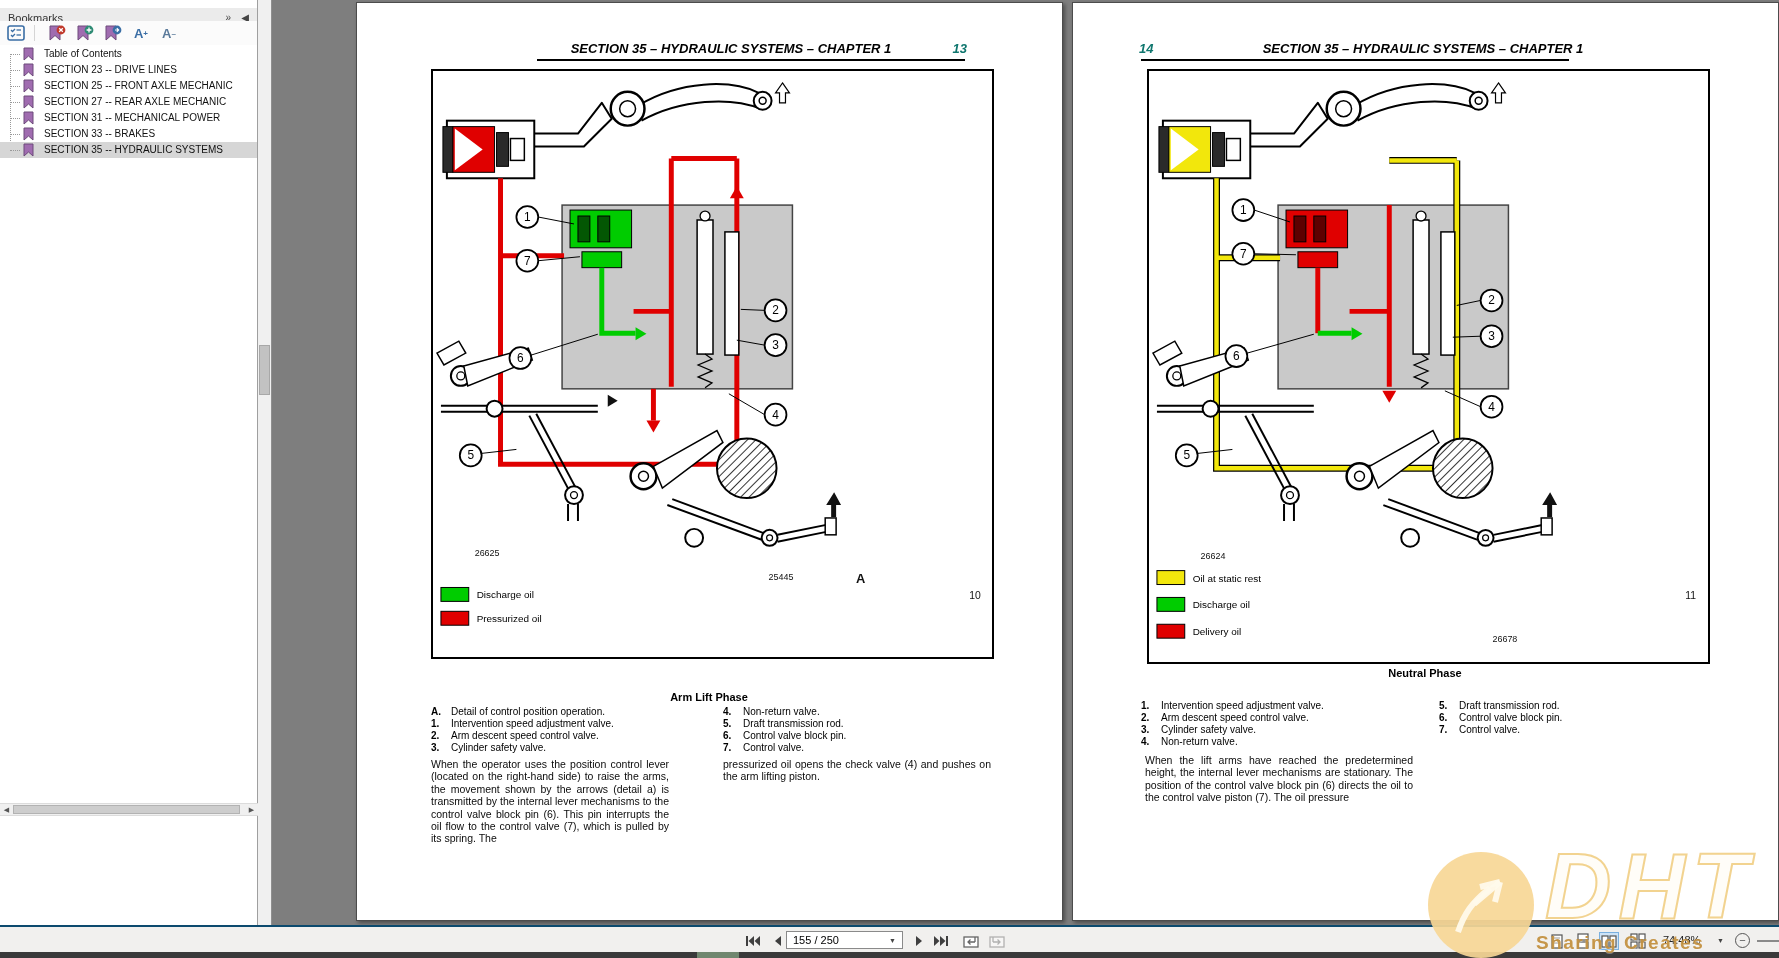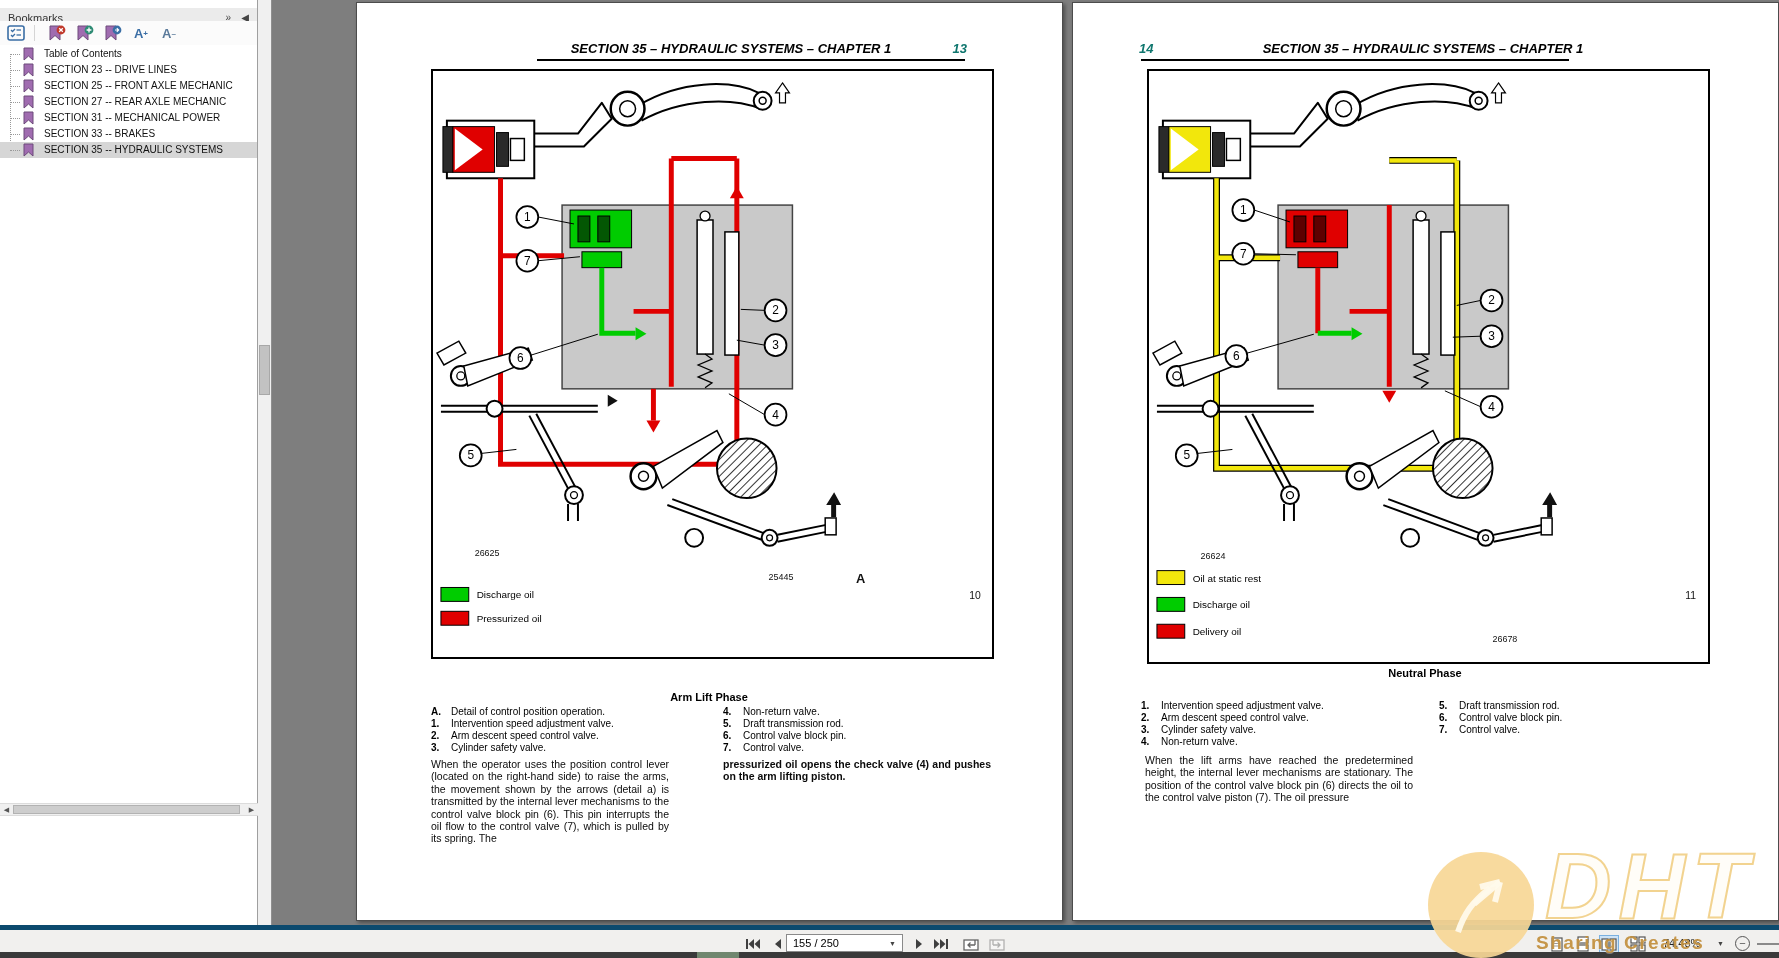--- a/index.html
+++ b/index.html
@@ -38,24 +38,24 @@
   .page14{left:800px;}
   .p-title{position:absolute;top:38px;font-style:italic;font-weight:bold;font-size:13px;color:#000;text-align:center;}
   .p-num{position:absolute;top:38px;font-style:italic;font-weight:bold;font-size:13px;color:#0f766e;}
   .p-rule{position:absolute;top:56px;height:2px;background:#000;}
   .fig{position:absolute;left:74px;top:66px;width:563px;border:2px solid #000;background:#fff;}
   .fig svg{display:block;}
   .sec-title{position:absolute;left:102px;width:500px;text-align:center;font-weight:bold;font-size:11px;}
   .li-row{position:absolute;font-size:10px;line-height:12px;white-space:nowrap;}
   .li-row .num{display:inline-block;width:20px;font-weight:bold;}
   .para{position:absolute;font-size:10.5px;line-height:12.4px;text-align:justify;color:#0b0b0b;}
-  .para p{margin:0 0 7px 0;font-weight:bold;}
+  .para p{margin:0 0 7px 0;}
 
   
-  .btoolbar{position:absolute;left:0;top:925px;width:1779px;height:27px;background:#f1f0ee;border-top:5px solid #0c4a6e;}
+  .btoolbar{position:absolute;left:0;top:925px;width:1779px;height:27px;background:#f1f0ee;border-top:2px solid #0c4a6e;}
   .btoolbar .nbtn{position:absolute;top:4px;width:22px;height:19px;display:flex;align-items:center;justify-content:center;}
   .pg-input{position:absolute;left:786px;top:4px;width:117px;height:18px;border:1px solid #8a8a8a;background:#fff;
             font-size:11px;font-family:"Liberation Sans",sans-serif;padding:0 16px 0 6px;}
   .pg-caret{position:absolute;left:889px;top:10px;font-size:7px;color:#444;}
   .lay-ic{position:absolute;top:5px;width:20px;height:18px;display:flex;align-items:center;justify-content:center;}
   .lay-ic.sel{background:#cde3f7;border:1px solid #7ab0e0;}
   .zoomtxt{position:absolute;left:1663px;top:7px;font-size:11px;color:#222;}
   .zcaret{position:absolute;left:1717px;top:10px;font-size:7px;color:#444;}
   .minus{position:absolute;left:1735px;top:6px;width:15px;height:15px;border:1.5px solid #555;border-radius:50%;
          display:flex;align-items:center;justify-content:center;font-size:11px;color:#555;line-height:1;}

